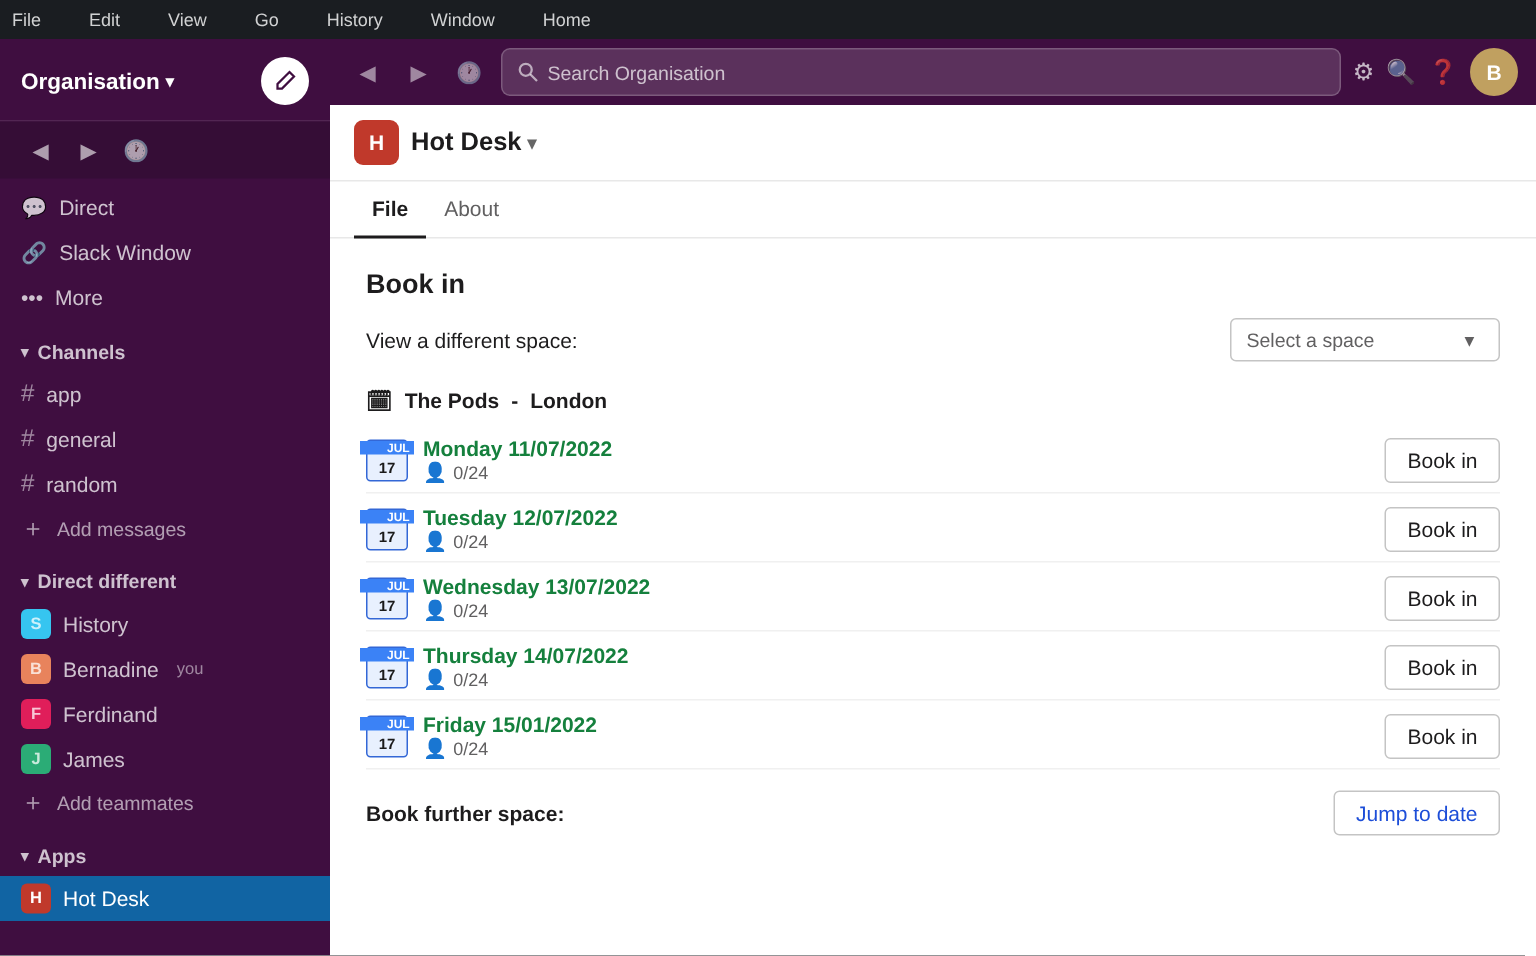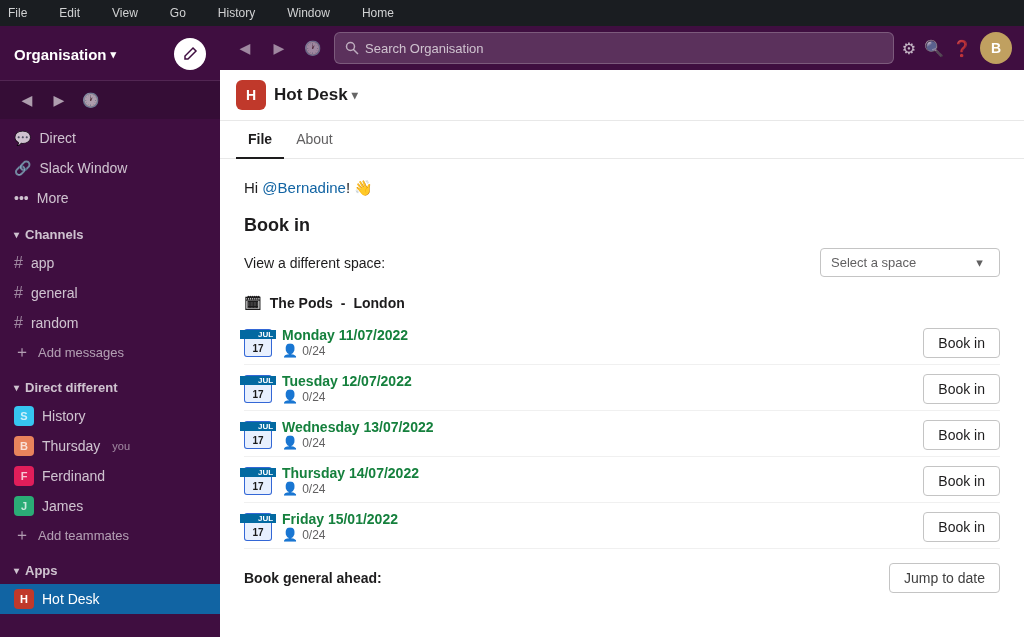--- a/index.html
+++ b/index.html
@@ -305,21 +305,21 @@
       font-size: 10px;
       font-weight: bold;
       color: #1a1a1a;
       position: relative;
     }
     .cal-icon .cal-top {
       position: absolute;
       top: -3px;
       font-size: 8px;
       color: white;
-      background: #0369a1;
+      background: #3b82f6;
       width: 100%;
       text-align: center;
       padding: 0 18px;
     }
     .date-text-group {
       display: flex;
       flex-direction: column;
     }
     .date-name {
       font-size: 14px;
@@ -355,21 +355,21 @@
       font-size: 14px;
       font-weight: 600;
       color: #1d1c1d;
     }
     .jump-btn {
       background: white;
       border: 1px solid #c4c4c4;
       border-radius: 4px;
       padding: 6px 14px;
       font-size: 14px;
-      color: #404040;
+      color: #1d4ed8;
       cursor: pointer;
       font-weight: 500;
     }
 
     
     .sidebar::-webkit-scrollbar { width: 4px; }
     .sidebar::-webkit-scrollbar-thumb { background: rgba(255,255,255,0.2); border-radius: 2px; }
     .content-area::-webkit-scrollbar { width: 6px; }
     .content-area::-webkit-scrollbar-thumb { background: #ccc; border-radius: 3px; }
   </style>
@@ -450,21 +450,21 @@
       <div class="section-header">
         <span class="arrow">▾</span>
         <span>Direct different</span>
       </div>
       <div class="sidebar-item">
         <div class="dm-avatar" style="background:#36c5f0;">S</div>
         <span>History</span>
       </div>
       <div class="sidebar-item">
         <div class="dm-avatar" style="background:#e8835c;">B</div>
-        <span>Thursday</span>
+        <span>Bernadine</span>
         <span style="font-size:11px;color:rgba(255,255,255,0.5);margin-left:4px;">you</span>
       </div>
       <div class="sidebar-item">
         <div class="dm-avatar" style="background:#e01e5a;">F</div>
         <span>Ferdinand</span>
       </div>
       <div class="sidebar-item">
         <div class="dm-avatar" style="background:#2bac76;">J</div>
         <span>James</span>
       </div>
@@ -521,23 +521,20 @@
         <div class="tab active">
           <span>File</span>
         </div>
         <div class="tab">
           <span>About</span>
         </div>
       </div>
 
       <div class="content-area">
 
-        <div class="greeting">
-          <span>Hi </span><span class="mention">@Bernadine</span><span>! 👋</span>
-        </div>
 
         <div class="book-in-section">
           <h2>Book in</h2>
 
           <div class="view-space-row">
             <span class="view-space-label">View a different space:</span>
             <div class="space-select">
               <span>Select a space</span>
               <span class="dropdown-arrow">▾</span>
             </div>
@@ -627,20 +624,20 @@
             <span class="occupancy-icon">👤</span>
             <span>0/24</span>
           </div>
         </div>
       </div>
       <button class="book-btn">Book in</button>
     </div>
             </div>
 
           <div class="further-row">
-            <span class="further-label">Book general ahead:</span>
+            <span class="further-label">Book further space:</span>
             <button class="jump-btn">Jump to date</button>
           </div>
         </div>
       </div>
     </div>
   </div>
 </div>
 
 </body></html>

